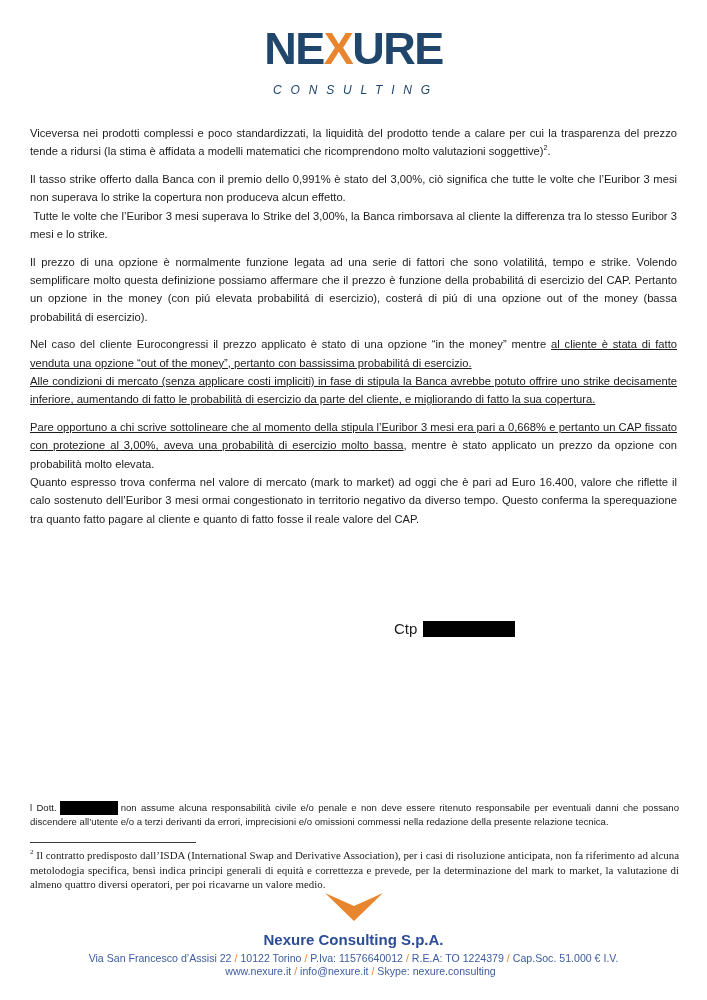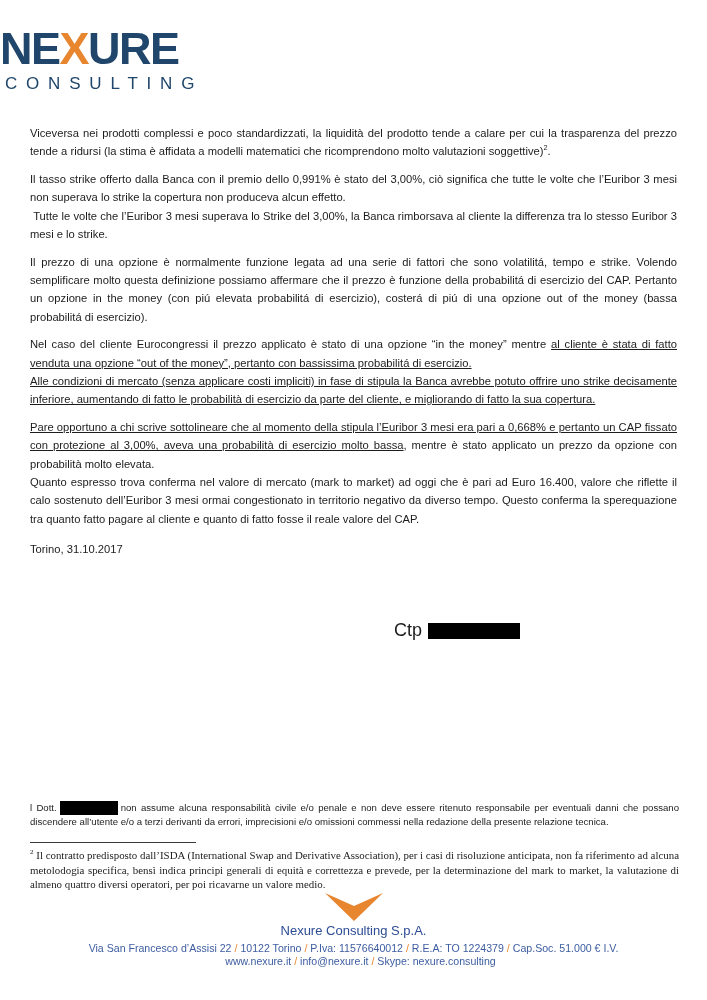--- a/index.html
+++ b/index.html
@@ -15,45 +15,46 @@
   .page{
     position:relative;
     width:707px;height:1000px;
     margin:0 auto;
     background:#ffffff;
     font-family:"Liberation Sans",sans-serif;
     color:var(--text);
     overflow:hidden;
   }
   
-  .logo{position:absolute;top:26px;left:0;right:0;text-align:left;}
+  .logo{position:absolute;top:26px;left:0;right:0;text-align:center;}
   .logo-word{font-size:45px;font-weight:bold;letter-spacing:-1.5px;line-height:1;}
   .logo-word .navy{color:var(--navy);}
   .logo-word .orange{color:var(--orange);}
   .logo-sub{
-    margin-top:3px;
-    font-size:17px;
+    margin-top:12px;
+    font-size:12px;
     letter-spacing:8.8px;
     text-indent:5px;
     color:var(--navy);
     font-weight:400;
+    font-style:italic;
   }
   
   .body{
     position:absolute;top:124px;left:30px;width:647px;
     font-size:11.2px;line-height:18.3px;
     text-align:justify;
   }
   .para{margin:0 0 9.5px 0;}
   .u{text-decoration:underline;}
   .i{}
   .sup{vertical-align:super;font-size:0.65em;line-height:0;}
   .date-line{margin-top:12px;text-align:left;}
   
-  .ctp{position:absolute;top:620px;left:394px;font-size:18px;text-align:right;}
+  .ctp{position:absolute;top:620px;left:394px;font-size:15px;text-align:right;}
   .ctp .redact{
     display:inline-block;width:92px;height:16px;
     background:var(--redact);vertical-align:-3px;margin-left:6px;
   }
   
   .disclaimer{
     position:absolute;top:801px;left:30px;width:649px;
     font-size:9.6px;line-height:13.2px;text-align:justify;
   }
   .disclaimer .redact{
@@ -68,21 +69,21 @@
   .footnote{
     position:absolute;top:848px;left:30px;width:649px;
     font-family:"Liberation Serif",serif;
     font-size:10.9px;line-height:14.7px;text-align:justify;
     color:#222;
   }
   
   .footer{position:absolute;top:893px;left:0;right:0;text-align:center;}
   .chevron{display:block;margin:0 auto;}
   .chevron polygon{fill:var(--orange);}
-  .company{margin-top:2px;font-size:13px;font-weight:normal;color:var(--company-blue);}
+  .company{margin-top:10px;font-size:15px;font-weight:bold;color:var(--company-blue);}
   .footer-line{margin-top:4px;font-size:10.6px;color:var(--footer-blue);}
   .footer-line:last-child{margin-top:1px;padding-left:14px;}
   .footer-line .sep{color:var(--orange);}
 </style>
 </head>
 <body>
 
 <div class="page">
 
   <header class="logo">
@@ -91,21 +92,20 @@
     </div>
     <div class="logo-sub">CONSULTING</div>
   </header>
 
   <main class="body">
     <p class="para"><span class="">Viceversa nei prodotti complessi e poco standardizzati, la liquidità del prodotto tende a calare per cui la trasparenza del prezzo tende a ridursi (la stima è affidata a modelli matematici che ricomprendono molto valutazioni soggettive)</span><span class="sup">2</span><span class="">.</span></p>
     <p class="para"><span class="">Il tasso strike offerto dalla Banca con il premio dello 0,991% è stato del 3,00%, ciò significa che tutte le volte che l’Euribor 3 mesi non superava lo strike la copertura non produceva alcun effetto.</span><br><span class="">&nbsp;Tutte le volte che l’Euribor 3 mesi superava lo Strike del 3,00%, la Banca rimborsava al cliente la differenza tra lo stesso Euribor 3 mesi e lo strike.</span></p>
     <p class="para"><span class="">Il prezzo di una opzione è normalmente funzione legata ad una serie di fattori che sono volatilitá, tempo e strike. Volendo semplificare molto questa definizione possiamo affermare che il prezzo è funzione della probabilitá di esercizio del CAP. Pertanto un opzione in the money (con piú elevata probabilitá di esercizio), costerá di piú di una opzione out of the money (bassa probabilitá di esercizio).</span></p>
     <p class="para"><span class="">Nel caso del cliente Eurocongressi il prezzo applicato è stato di una opzione “in the money” mentre </span><span class="u">al cliente è stata di fatto venduta una opzione “out of the money”, pertanto con bassissima probabilitá di esercizio.</span><br><span class="u">Alle condizioni di mercato (senza applicare costi impliciti) in fase di stipula la Banca avrebbe potuto offrire uno strike decisamente inferiore, aumentando di fatto le probabilità di esercizio da parte del cliente, e migliorando di fatto la sua copertura.</span></p>
     <p class="para"><span class="u">Pare opportuno a chi scrive sottolineare che al momento della stipula l’Euribor 3 mesi era pari a 0,668% e pertanto un CAP fissato con protezione al 3,00%, aveva una probabilità di esercizio molto bassa</span><span class="">, mentre è stato applicato un prezzo da opzione con probabilità molto elevata.</span><br><span class="">Quanto espresso trova conferma nel valore di mercato (mark to market) ad oggi che è pari ad Euro 16.400, valore che riflette il calo sostenuto dell’Euribor 3 mesi ormai congestionato in territorio negativo da diverso tempo. Questo conferma la sperequazione tra quanto fatto pagare al cliente e quanto di fatto fosse il reale valore del CAP.</span></p>
-    <p class="date-line">Torino, 31.10.2017</p>
   </main>
 
   <div class="ctp">
     <span>Ctp</span><span class="redact"></span>
   </div>
 
   <div class="disclaimer"><span class="">l Dott.</span><span class="redact"></span><span class="">non assume alcuna responsabilità civile e/o penale e non deve essere ritenuto responsabile per eventuali danni che possano discendere all’utente e/o a terzi derivanti da errori, imprecisioni e/o omissioni commessi nella redazione della presente relazione tecnica.</span></div>
 
   <div class="fn-sep"></div>
   <div class="footnote"><span class="sup">2</span><span class=""> Il contratto predisposto dall’ISDA (</span><span class="i">International Swap and Derivative Association</span><span class="">), per i casi di risoluzione anticipata, non fa riferimento ad alcuna metolodogia specifica, bensì indica principi generali di equità e correttezza e prevede, per la determinazione del </span><span class="i">mark to market</span><span class="">, la valutazione di almeno quattro diversi operatori, per poi ricavarne un valore medio.</span></div>

